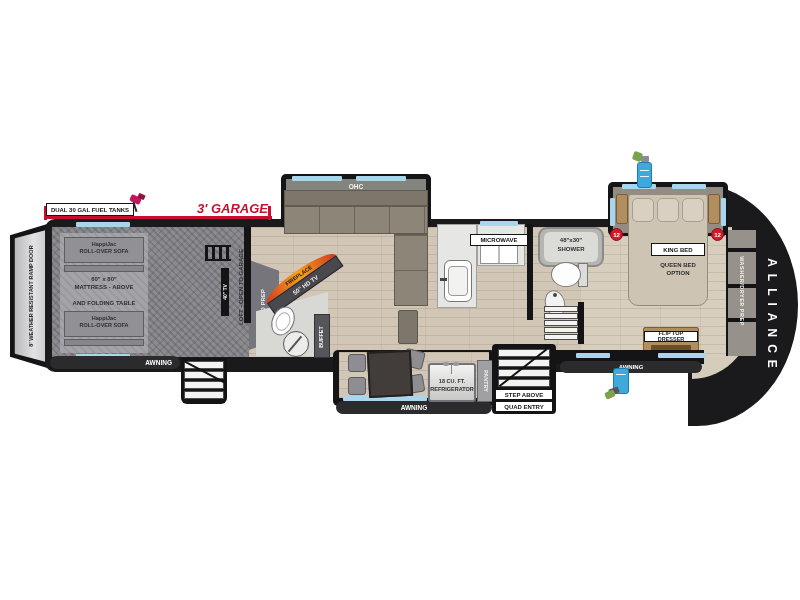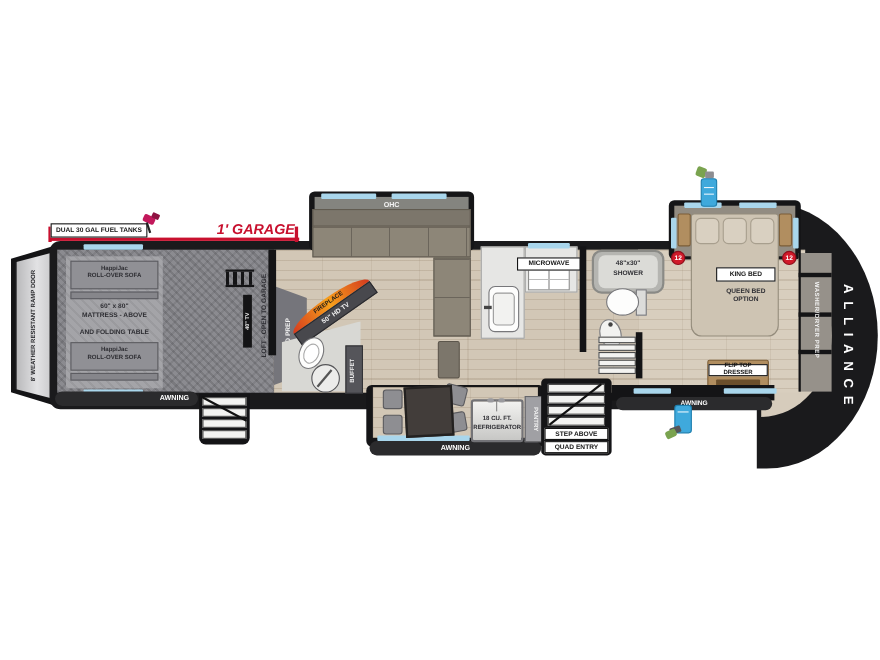--- a/index.html
+++ b/index.html
@@ -56,21 +56,21 @@
   <div class="abs cap-floor" style="left:692px;top:231px;width:64px;height:148px;"></div>
 
   <div class="abs hatch" style="left:52px;top:227px;width:197px;height:130px;"></div>
   <div class="abs wood" style="left:249px;top:227px;width:364px;height:130px;"></div>
   <div class="abs wood2" style="left:580px;top:227px;width:152px;height:130px;"></div>
 
   <div class="abs" style="left:45px;top:216px;width:227px;height:3px;background:#c8102e;"></div>
   <div class="abs" style="left:44px;top:206px;width:3px;height:14px;background:#c8102e;"></div>
   <div class="abs" style="left:268px;top:206px;width:3px;height:14px;background:#c8102e;"></div>
   <div class="abs" style="left:188px;top:202px;width:80px;height:14px;color:#c8102e;font-weight:bold;font-style:italic;
-              font-size:13px;text-align:right;line-height:1;">1' GARAGE</div>
+              font-size:13px;text-align:right;line-height:1;">3' GARAGE</div>
   <div class="abs boxlbl" style="left:46px;top:203px;width:88px;height:13px;font-size:6px;">DUAL 30 GAL FUEL TANKS</div>
   <div class="abs" style="left:128px;top:193px;width:22px;height:20px;">
     <div class="abs" style="left:2px;top:3px;width:11px;height:7px;background:#c2185b;border-radius:2px;transform:rotate(25deg);"></div>
     <div class="abs" style="left:10px;top:1px;width:7px;height:5px;background:#8e1242;border-radius:1px;transform:rotate(25deg);"></div>
     <div class="abs" style="left:6px;top:9px;width:2px;height:10px;background:#222;transform:rotate(-18deg);"></div>
   </div>
 
   <div class="abs platform" style="left:60px;top:233px;width:88px;height:120px;"></div>
   <div class="abs sofa-part" style="left:64px;top:237px;width:80px;height:26px;background:#90909­5;background:#909095;border:1px solid #5d5d62;"></div>
   <div class="abs" style="left:64px;top:265px;width:80px;height:7px;background:#86868b;border:1px solid #5d5d62;"></div>

